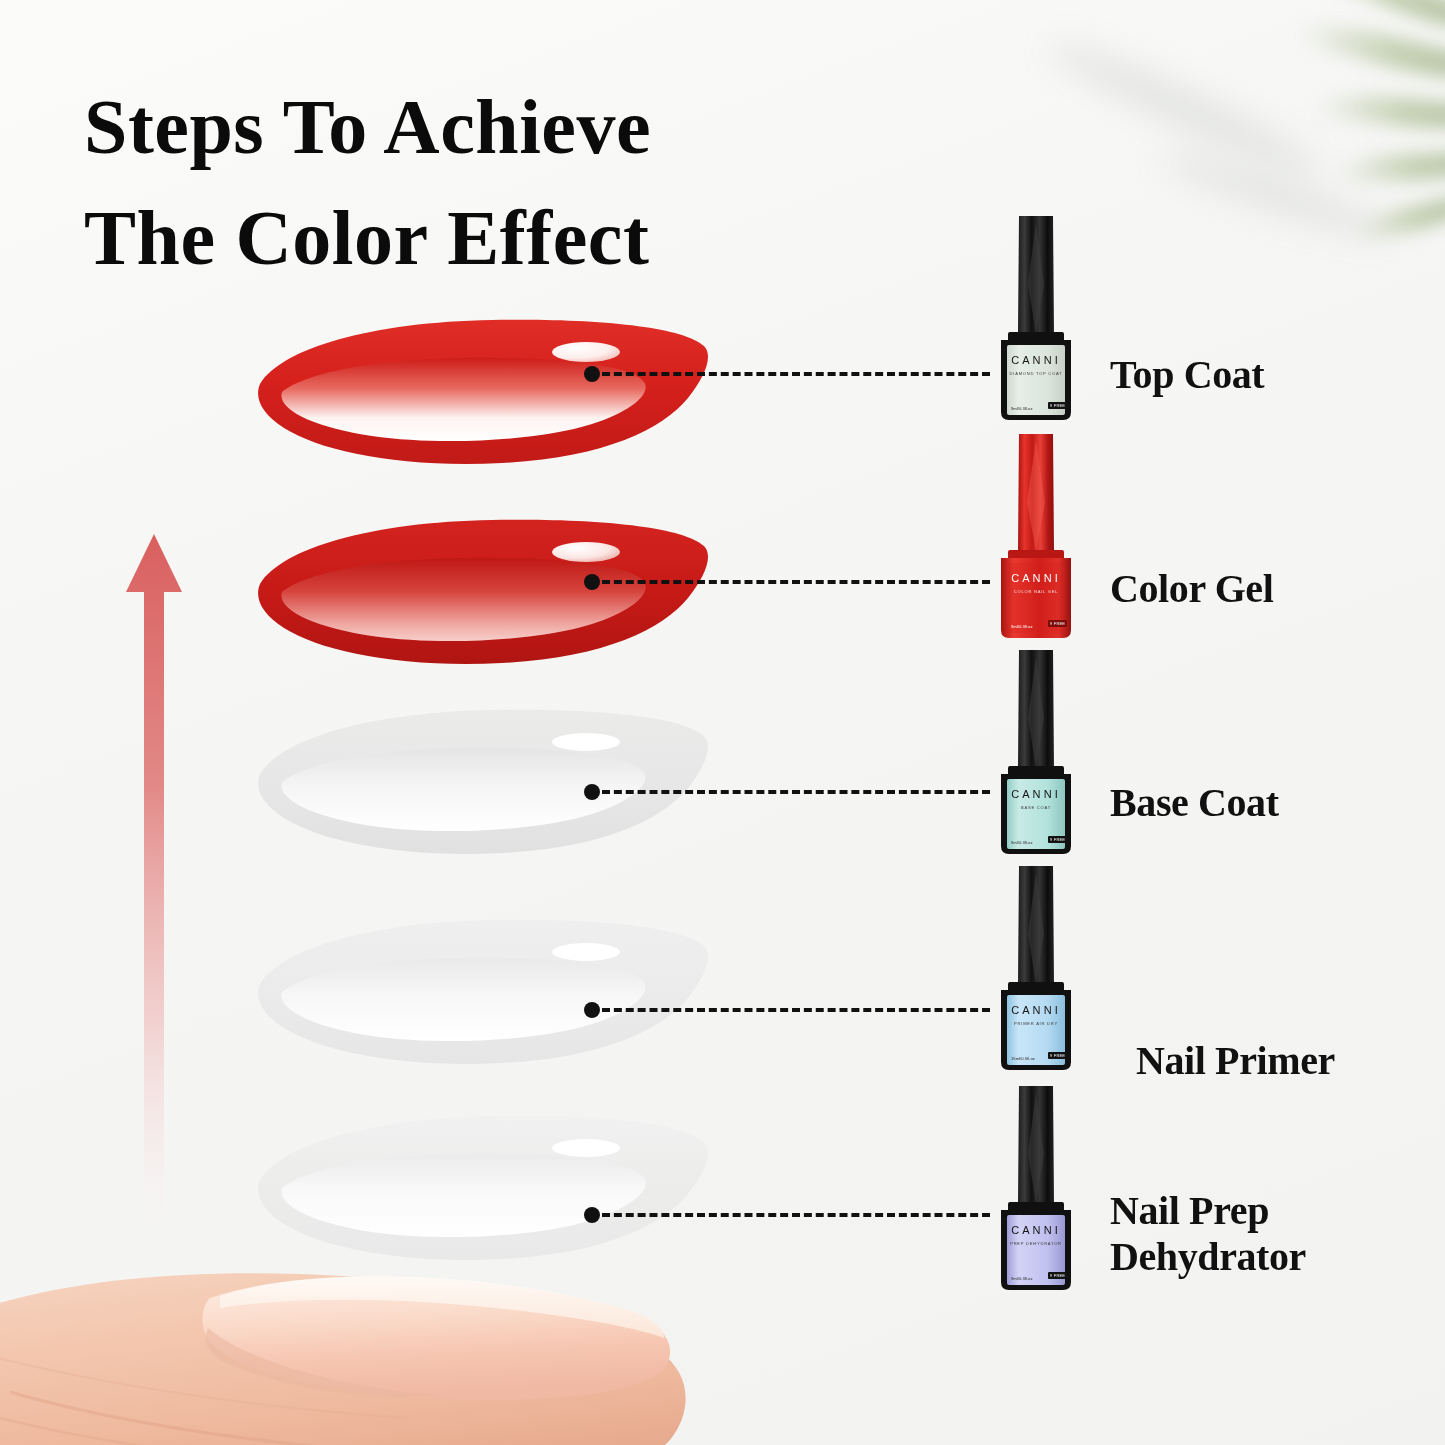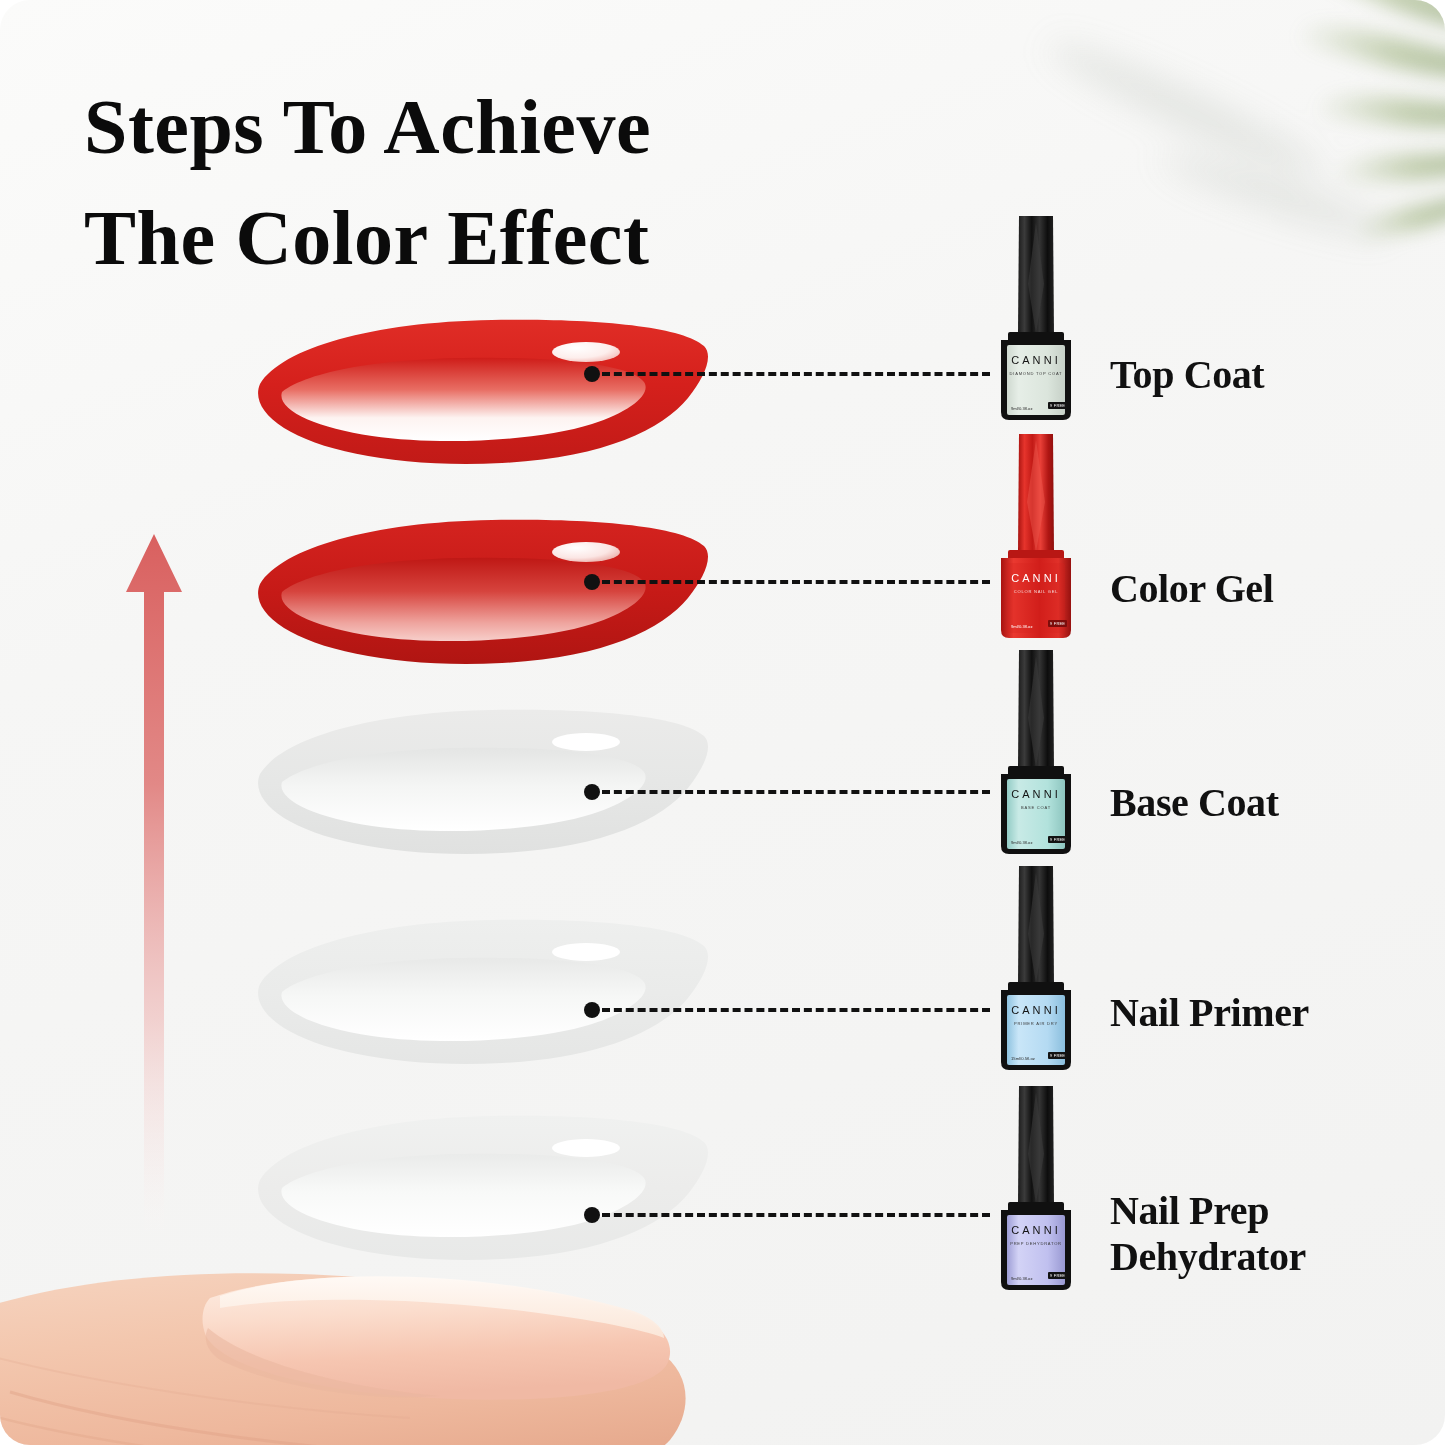--- a/index.html
+++ b/index.html
@@ -8,21 +8,20 @@
     background: #ffffff;
   }
   #stage {
     position: relative;
     width: 1445px;
     height: 1445px;
     overflow: hidden;
     background:
       linear-gradient(160deg, #fbfbfa 0%, #f6f6f5 35%, #f4f4f3 70%, #f2f2f1 100%);
     font-family: "Liberation Sans", sans-serif;
-    border-radius: 30px;
   }
 
   
   .leafwrap {
     position: absolute;
     top: -60px;
     right: -40px;
     width: 460px;
     height: 330px;
     filter: blur(9px);
@@ -462,21 +461,21 @@
       <path d="M52 8 L60 70 L52 120 L44 70 Z" fill="#3e3e3e" opacity=".55"></path>
       <rect x="24" y="118" width="56" height="10" rx="2" fill="#101010"></rect>
       <path d="M17 126 L87 126 L87 198 Q87 206 79 206 L25 206 Q17 206 17 198 Z" fill="#101010"></path>
       <rect x="23" y="131" width="58" height="70" rx="2" fill="url(#body4)"></rect>
     </svg>
     <div class="btl-brand" style="top:140px; font-size:11px;">CANNI</div>
     <div class="btl-sub" style="top:156px; font-size:5px;">PRIMER AIR DRY</div>
     <div class="btl-vol" style="left:27px; top:192px; font-size:6px;">15ml/0.5fl.oz</div>
     <div class="btl-badge" style="left:64px; top:188px;">9 FREE</div>
   </div>
-  <div class="steplabel" style="top:990px;">Nail Primer</div>
+  <div class="steplabel" style="top:1038px;margin-left:26px;">Nail Primer</div>
 
   <div class="bottle" style="left:984px; top:1084px;">
     <svg viewBox="0 0 104 208">
       <defs>
         <linearGradient id="cap5" x1="0" y1="0" x2="1" y2="0">
           <stop offset="0%" stop-color="#1c1c1c"></stop>
           <stop offset="18%" stop-color="#3b3b3b"></stop>
           <stop offset="38%" stop-color="#101010"></stop>
           <stop offset="60%" stop-color="#343434"></stop>
           <stop offset="82%" stop-color="#0d0d0d"></stop>

